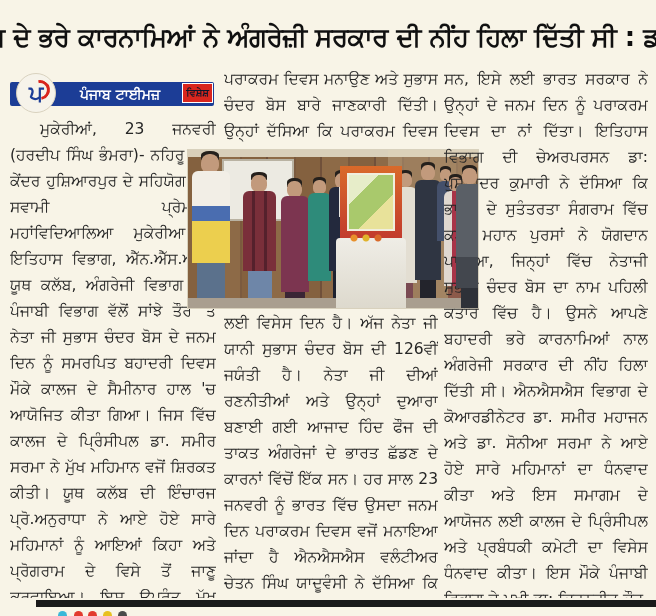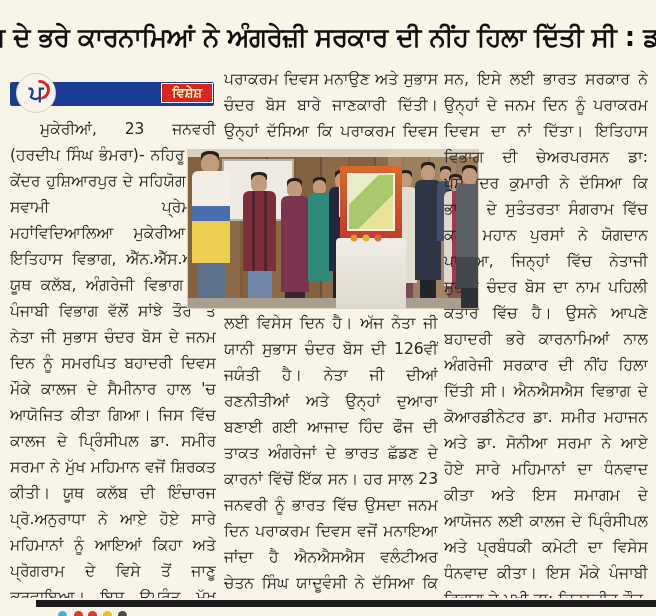--- a/index.html
+++ b/index.html
@@ -20,23 +20,23 @@
   .masthead-bar{
     position:absolute;left:0;top:2px;width:204px;height:24px;
     background:#1c3d96;border-radius:2px;
   }
   .masthead-name{
     position:absolute;left:58px;top:4px;width:104px;height:20px;
     color:#fff;font-weight:700;font-size:14px;line-height:20px;text-align:center;
     white-space:nowrap;
   }
   .masthead-tag{
-    position:absolute;right:1px;top:3px;height:18px;padding:0 10px;
-    background:#d9251d;border:1px solid #fff;color:#fef9c3;
-    font-weight:700;font-size:13px;line-height:18px;
+    position:absolute;right:1px;top:3px;height:18px;padding:0 3px;
+    background:#d9251d;border:1px solid #fff;color:#0f172a;
+    font-weight:700;font-size:10px;line-height:18px;
   }
   .masthead-logo{
     position:absolute;left:6px;top:-7px;width:38px;height:38px;border-radius:50%;
     background:#f6f3ea;border:1px solid #d9d2bf;
     display:flex;align-items:center;justify-content:center;
     font-size:22px;font-weight:700;color:#1c3d96;z-index:2;
   }
   .masthead-logo::after{
     content:"";position:absolute;right:5px;top:6px;width:14px;height:14px;
     border:3px solid transparent;border-top:3px solid #d9251d;border-right:3px solid #d9251d;
@@ -75,20 +75,21 @@
 </head>
 <body>
 
 <div class="page">
 
   <div class="headline">ਸੁਭਾਸ਼ ਚੰਦਰ ਬੋਸ ਦੇ ਭਰੇ ਕਾਰਨਾਮਿਆਂ ਨੇ ਅੰਗਰੇਜ਼ੀ ਸਰਕਾਰ ਦੀ ਨੀਂਹ ਹਿਲਾ ਦਿੱਤੀ ਸੀ : ਡਾ. ਸਮੀਰ ਸ਼ਰਮਾ</div>
 
   <div class="masthead">
     <div class="masthead-bar"></div>
     <div class="masthead-logo">ਪ</div>
+    <div class="masthead-name">ਪੰਜਾਬ ਟਾਈਮਜ਼</div>
     <div class="masthead-tag">ਵਿਸ਼ੇਸ਼</div>
   </div>
 
   <div class="col" id="col1">
     <p class="indent">ਮੁਕੇਰੀਆਂ, 23 ਜਨਵਰੀ (ਹਰਦੀਪ ਸਿੰਘ ਭੰਮਰਾ)- ਨਹਿਰੂ ਯੁਵਾ ਕੇਂਦਰ ਹੁਸ਼ਿਆਰਪੁਰ ਦੇ ਸਹਿਯੋਗ ਨਾਲ ਸਵਾਮੀ ਪ੍ਰੇਮਾਨੰਦ ਮਹਾਂਵਿਦਿਆਲਿਆ ਮੁਕੇਰੀਆ ਦੇ ਇਤਿਹਾਸ ਵਿਭਾਗ, ਐੱਨ.ਐੱਸ.ਐੱਸ., ਯੂਥ ਕਲੱਬ, ਅੰਗਰੇਜੀ ਵਿਭਾਗ ਅਤੇ ਪੰਜਾਬੀ ਵਿਭਾਗ ਵੱਲੋਂ ਸਾਂਝੇ ਤੌਰ 'ਤੇ ਨੇਤਾ ਜੀ ਸੁਭਾਸ ਚੰਦਰ ਬੋਸ ਦੇ ਜਨਮ ਦਿਨ ਨੂੰ ਸਮਰਪਿਤ ਬਹਾਦਰੀ ਦਿਵਸ ਮੌਕੇ ਕਾਲਜ ਦੇ ਸੈਮੀਨਾਰ ਹਾਲ 'ਚ ਆਯੋਜਿਤ ਕੀਤਾ ਗਿਆ। ਜਿਸ ਵਿੱਚ ਕਾਲਜ ਦੇ ਪ੍ਰਿੰਸੀਪਲ ਡਾ. ਸਮੀਰ ਸਰਮਾ ਨੇ ਮੁੱਖ ਮਹਿਮਾਨ ਵਜੋਂ ਸ਼ਿਰਕਤ ਕੀਤੀ। ਯੂਥ ਕਲੱਬ ਦੀ ਇੰਚਾਰਜ ਪ੍ਰੋ.ਅਨੁਰਾਧਾ ਨੇ ਆਏ ਹੋਏ ਸਾਰੇ ਮਹਿਮਾਨਾਂ ਨੂੰ ਆਇਆਂ ਕਿਹਾ ਅਤੇ ਪ੍ਰੋਗਰਾਮ ਦੇ ਵਿਸੇ ਤੋਂ ਜਾਣੂ ਕਰਵਾਇਆ। ਇਸ ਉਪਰੰਤ ਮੁੱਖ ਮਹਿਮਾਨ ਅਤੇ ਹਾਜਰ ਸਟਾਫ ਮੈਂਬਰਾਂ ਅਤੇ ਵਿਦਿਆਰਥੀਆਂ ਨੇ ਨੇਤਾ ਜੀ ਦੀ ਤਸਵੀਰ ਅੱਗੇ ਫੁੱਲ ਮਾਲਾਵਾਂ ਭੇਟ ਕਰਕੇ ਸਰਧਾਂਜਲੀ ਭੇਟ ਕੀਤੀ । ਕਾਲਜ ਦੇ ਪ੍ਰਿੰਸੀਪਲ ਡਾ. ਸਮੀਰ ਸਰਮਾ ਨੇ ਨੇਤਾ ਜੀ ਸੁਭਾਸ ਚੰਦਰ ਬੋਸ ਨੂੰ ਸਮਰਪਿਤ</p>
   </div>
 
   <div class="col" id="col2top">
     <p>ਪਰਾਕਰਮ ਦਿਵਸ ਮਨਾਉਣ ਅਤੇ ਸੁਭਾਸ ਚੰਦਰ ਬੋਸ ਬਾਰੇ ਜਾਣਕਾਰੀ ਦਿੱਤੀ। ਉਨ੍ਹਾਂ ਦੱਸਿਆ ਕਿ ਪਰਾਕਰਮ ਦਿਵਸ ਸਾਰਿਆਂ</p>
   </div>

